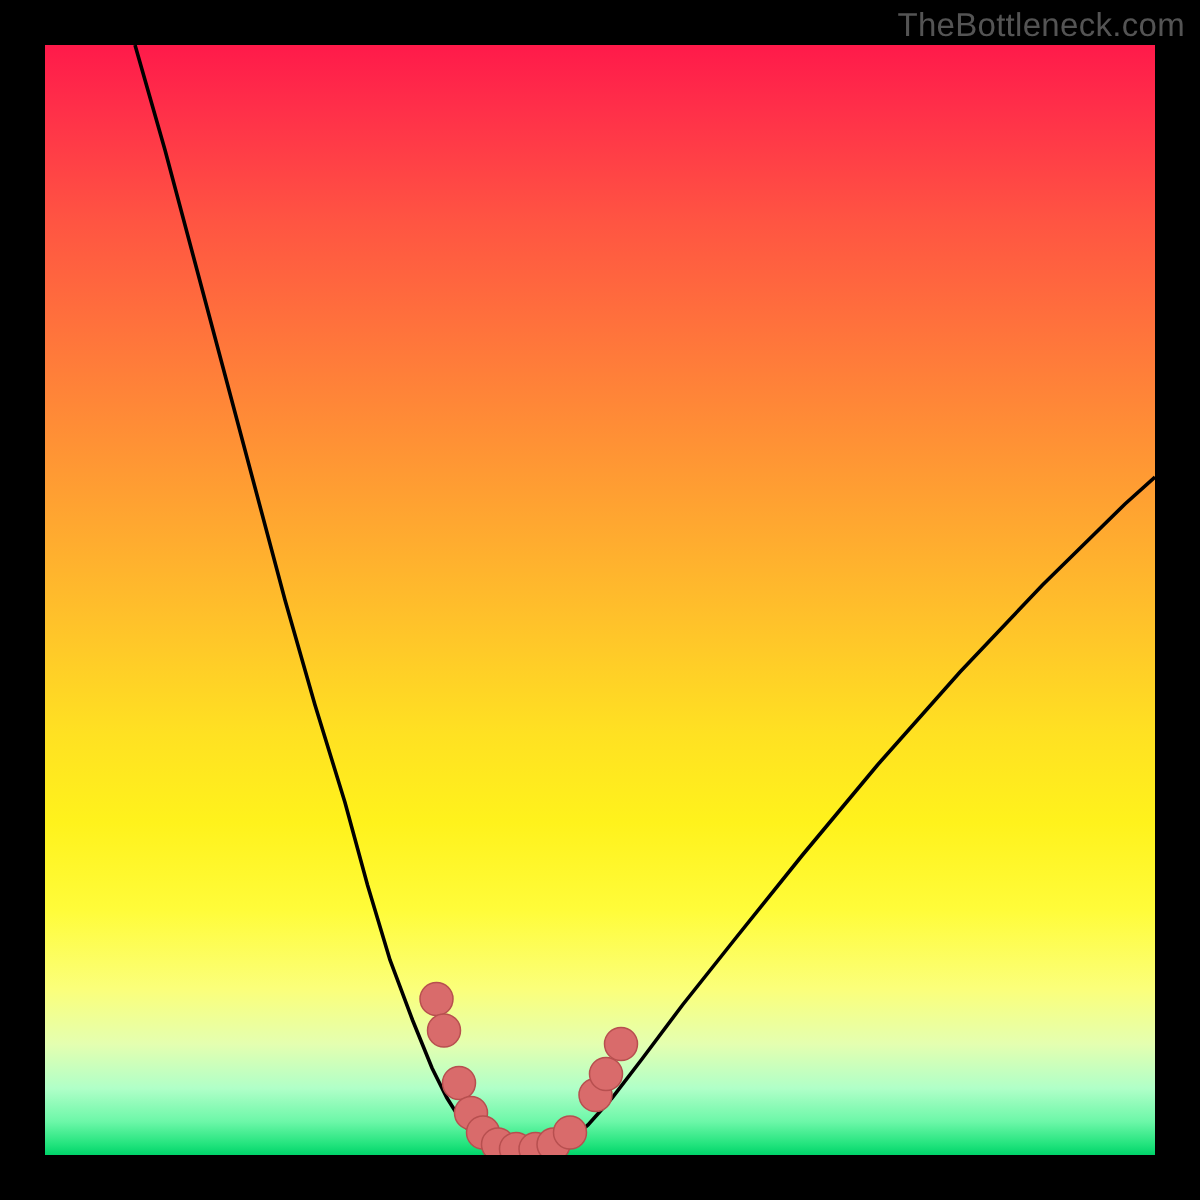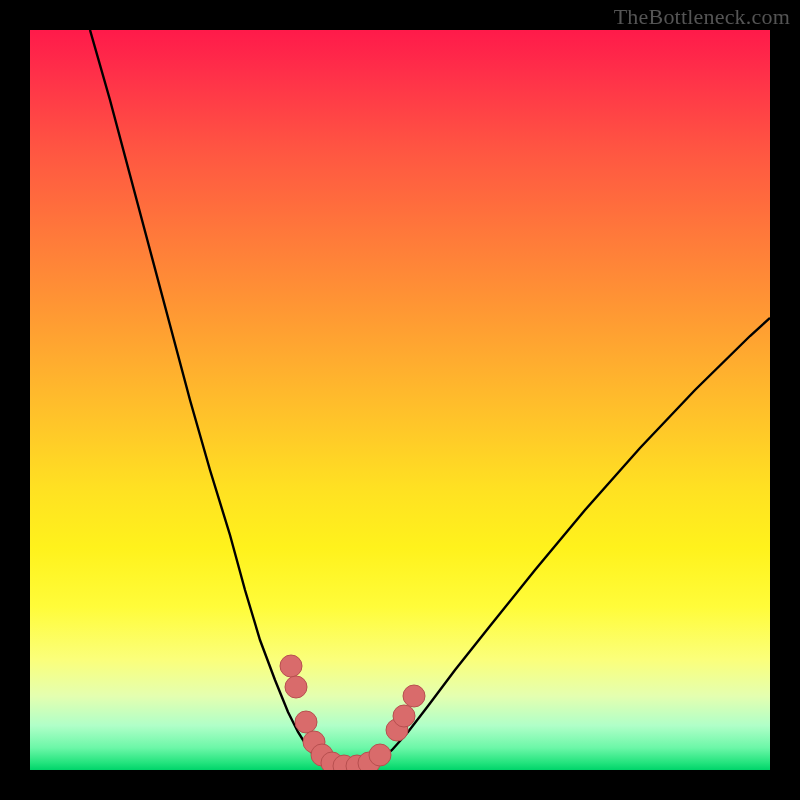--- a/index.html
+++ b/index.html
@@ -9,21 +9,20 @@
     height: 800px;
     background: #000;
     overflow: hidden;
     font-family: Arial, Helvetica, sans-serif;
   }
   .frame {
     position: absolute;
     top: 0; left: 0;
     width: 800px; height: 800px;
     background: #000;
-    font-family: Liberation Serif, serif;
   }
   .plot-area {
     position: absolute;
     left: 30px;
     top: 30px;
     width: 740px;
     height: 740px;
     overflow: hidden;
   }
   .gradient {

